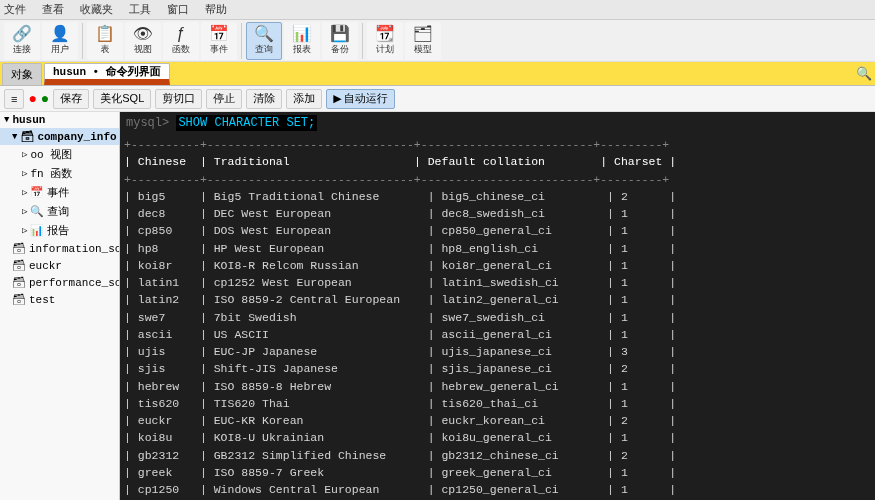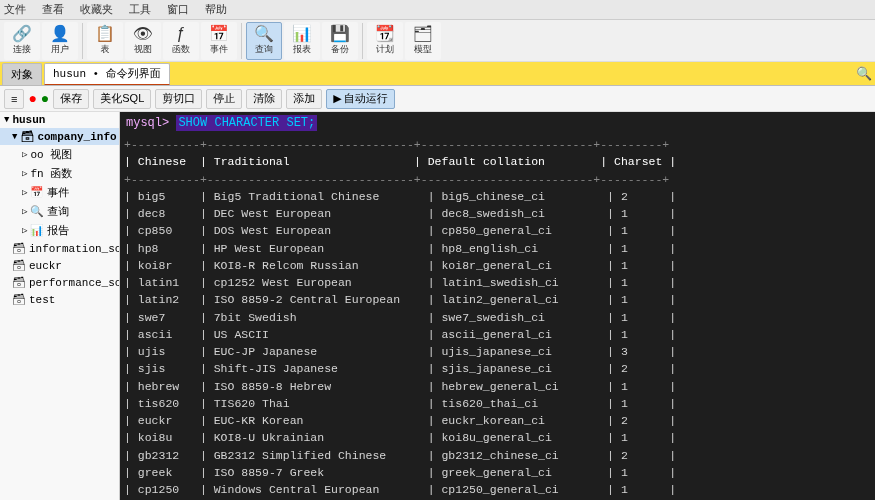--- a/index.html
+++ b/index.html
@@ -78,22 +78,22 @@
       border-bottom: none;
       font-size: 11px;
       cursor: pointer;
       height: 22px;
       display: flex;
       align-items: center;
       border-radius: 2px 2px 0 0;
     }
     .tab.active {
       background: #fff;
-      border-bottom: 1px solid #c2410c;
-      font-weight: normal;
+      border-bottom: 6px solid #c2410c;
+      font-weight: bold;
     }
     .tab-search-box {
       flex: 1;
       display: flex;
       align-items: center;
     }
 
     
     .action-bar {
       display: flex;
@@ -159,23 +159,23 @@
       overflow: hidden;
     }
 
     .query-prompt {
       color: #ffffff;
       font-family: 'Courier New', monospace;
       font-size: 12px;
       padding: 4px 6px;
       background: #1e1e1e;
     }
-    .query-prompt .prompt-text { color: #f0abfc; }
+    .query-prompt .prompt-text { color: #737373; }
     .query-prompt .query-highlight {
-      background: #4c1d95;
+      background: #000000;
       color: #00ccff;
       padding: 1px 2px;
     }
 
     .result-table-container {
       flex: 1;
       overflow: auto;
       background: #1e1e1e;
       padding: 2px 4px;
     }

